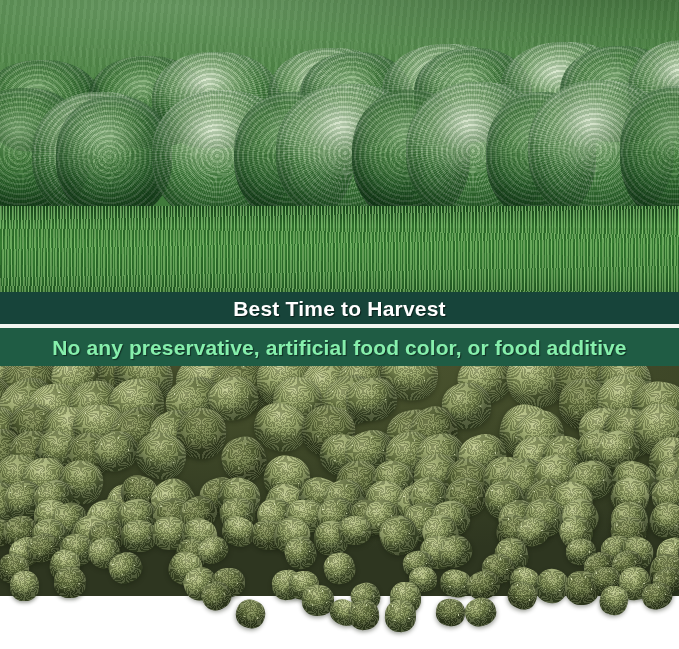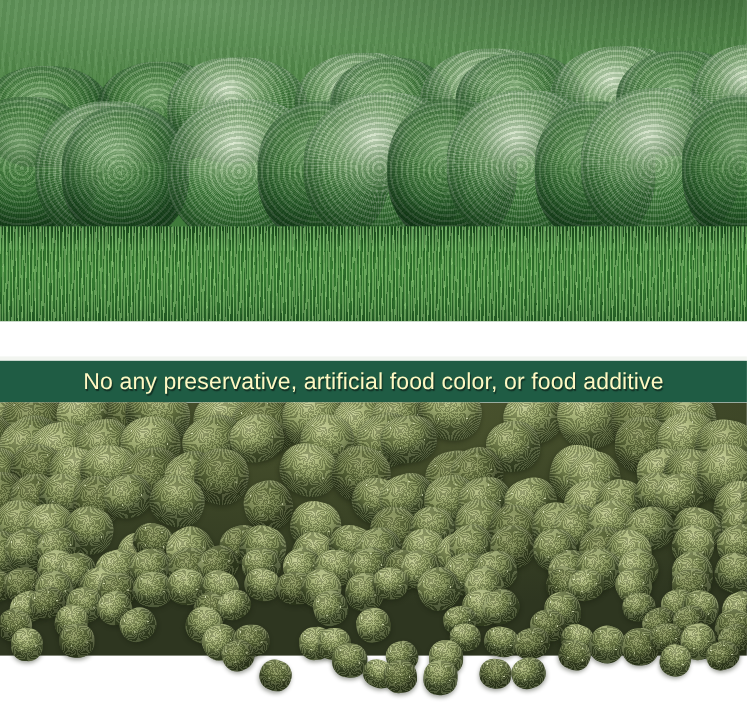--- a/index.html
+++ b/index.html
@@ -120,21 +120,21 @@
   .band-rule{
     position:absolute;left:0;top:324px;width:679px;height:4px;
     background:#f2f5f0;
   }
   .band-light{
     position:absolute;left:0;top:328px;width:679px;height:38px;
     background:#1f5c44;
     display:flex;align-items:center;justify-content:center;
   }
   .band-light .band-text{
-    color:#fef9c3;font-weight:normal;font-size:21px;letter-spacing:.1px;
+    color:#86efac;font-weight:bold;font-size:21px;letter-spacing:.1px;
     text-shadow:1px 1px 1px rgba(0,0,0,.5);
     line-height:1;
     white-space:nowrap;
   }
 
   
   .photo-pellets{
     position:absolute;left:0;top:366px;width:679px;height:283px;
     background:#ffffff;
     overflow:hidden;
@@ -210,20 +210,23 @@
     <div class="bale" style="left:528px;top:80px;width:146px;height:140px;"></div>
     <div class="bale dark" style="left:620px;top:86px;width:116px;height:134px;"></div>
 
     <div class="grass">
       <div class="grass-shade"></div>
       <div class="grass-blades"></div>
       <div class="grass-top-fringe"></div>
     </div>
   </div>
 
+  <div class="band-dark">
+    <span class="band-text">Best Time to Harvest</span>
+  </div>
 
   <div class="band-rule"></div>
 
   <div class="band-light">
     <span class="band-text">No any preservative, artificial food color, or food additive</span>
   </div>
 
   <div class="photo-pellets">
     <div class="pellet-bed"></div>
     <div id="pellet-layer">

